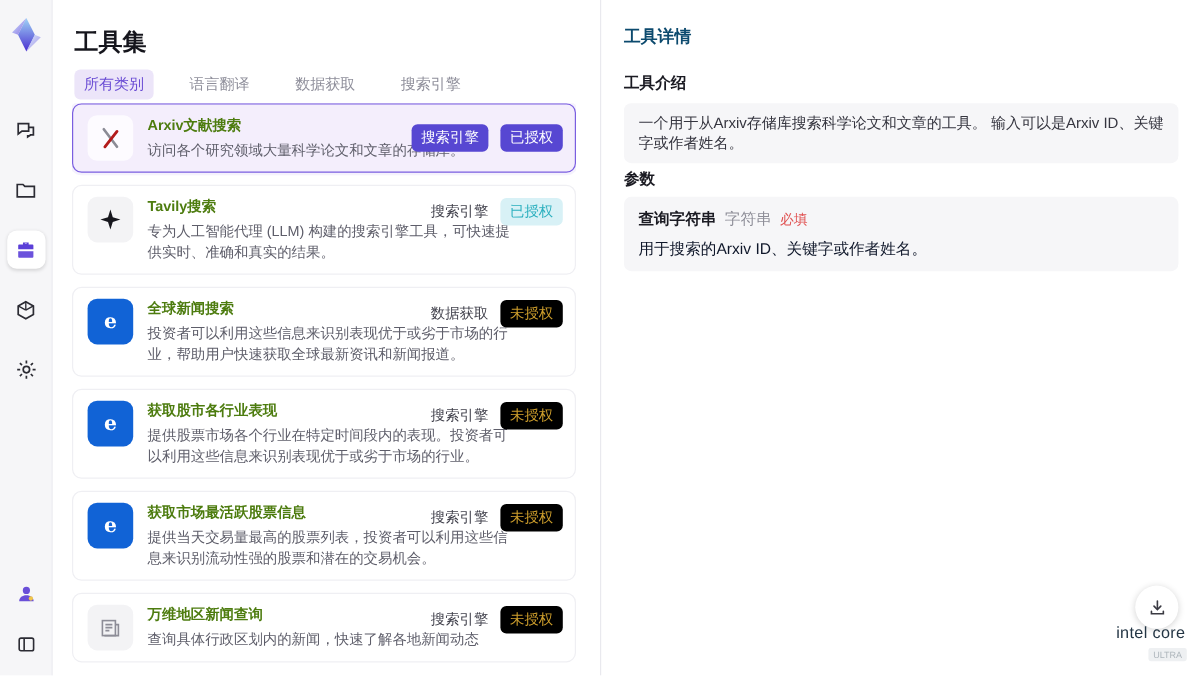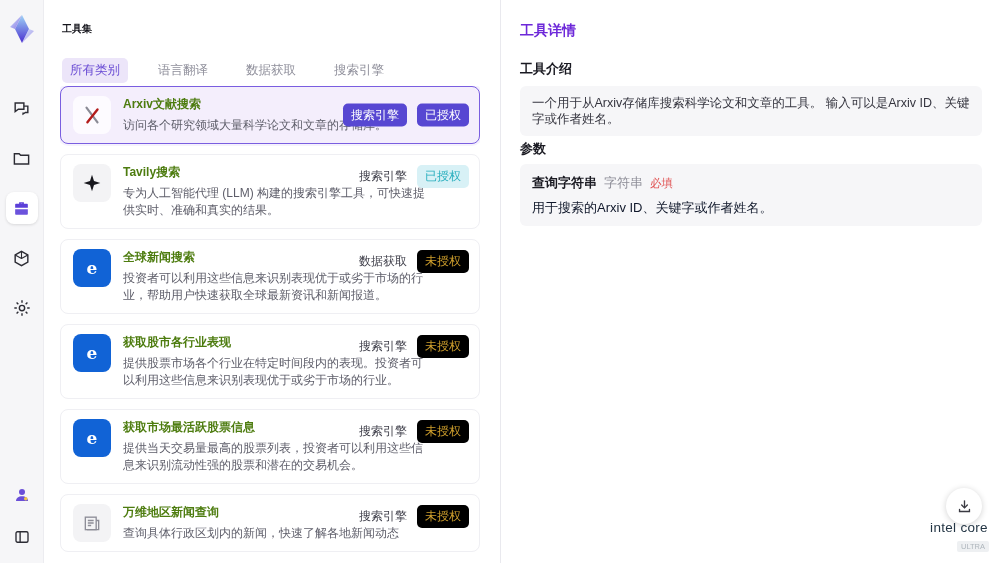--- a/index.html
+++ b/index.html
@@ -10,21 +10,21 @@
   
   .rail { position:absolute; left:0; top:0; width:44px; height:563px; background:#f6f6f8; border-right:1px solid #ececf0; display:flex; flex-direction:column; align-items:center; }
   .rail .logo { margin-top:14px; width:26px; height:30px; }
   .rail-icons { margin-top:48px; display:flex; flex-direction:column; align-items:center; gap:18px; }
   .rail-btn { width:32px; height:32px; display:flex; align-items:center; justify-content:center; border-radius:8px; cursor:pointer; color:#2c2c34; }
   .rail-btn.active { background:#ffffff; box-shadow:0 1px 3px rgba(0,0,0,.12); color:#5b3fd8; }
   .rail-bottom { margin-top:auto; margin-bottom:10px; display:flex; flex-direction:column; align-items:center; gap:10px; }
 
   
   .panel-left { position:absolute; left:44px; top:0; width:457px; height:563px; background:#ffffff; border-right:1px solid #e9e9ee; }
-  .panel-title { position:absolute; left:18px; top:22px; font-size:10px; font-weight:bold; color:#15151c; }
+  .panel-title { position:absolute; left:18px; top:22px; font-size:20px; font-weight:bold; color:#15151c; }
   .tabs { position:absolute; left:18px; top:58px; display:flex; align-items:center; gap:22px; }
   .tab { font-size:12.5px; color:#8f8f9b; padding:4px 8px; border-radius:5px; cursor:pointer; white-space:nowrap; }
   .tab.active { background:#ece5f9; color:#6a4cd4; }
 
   .tool-list { position:absolute; left:16px; top:86px; width:420px; height:477px; overflow:hidden; }
   .tool-card { position:relative; background:#ffffff; border:1px solid #efeff3; border-radius:8px; padding:9px 12px; margin-bottom:10px; display:flex; cursor:pointer; }
   .tool-card.selected { background:#f4eefc; border:1.5px solid #7a5ee0; box-shadow:0 0 0 2px rgba(122,94,224,.08); }
   .tool-icon { flex:0 0 38px; width:38px; height:38px; border-radius:8px; display:flex; align-items:center; justify-content:center; margin-right:12px; background:#fafafa; }
   .tool-card.selected .tool-icon { background:#fdfbff; }
   .tool-icon.blue { background:#1163d6; }
@@ -42,21 +42,21 @@
   .badge.teal { background:#d8f1f6; color:#2aafbe; }
   .badge.amber { background:#000000; color:#cf9f2c; }
 
   
   .scrollbar { position:absolute; left:484px; top:88px; width:8px; height:467px; }
   .scroll-thumb { position:absolute; left:1px; top:4px; width:6px; height:152px; border-radius:3px; background:#c6c6cc; cursor:pointer; }
   .scroll-arrow { position:absolute; left:1px; font-size:7px; color:#55555c; }
 
   
   .panel-right { position:absolute; left:502px; top:0; width:498px; height:563px; background:#ffffff; }
-  .detail-title { position:absolute; left:18px; top:22px; font-size:14px; font-weight:bold; color:#6d28d9; }
+  .detail-title { position:absolute; left:18px; top:22px; font-size:14px; font-weight:bold; color:#0c4a6e; }
   .section-h { font-size:13px; font-weight:bold; color:#1a1a22; }
   .intro-h { position:absolute; left:18px; top:60px; }
   .intro-box { position:absolute; left:18px; top:86px; width:462px; min-height:34px; background:#f6f6f8; border-radius:6px; padding:9px 12px; font-size:12.5px; color:#35353f; line-height:16px; }
   .param-h { position:absolute; left:18px; top:140px; }
   .param-box { position:absolute; left:18px; top:164px; width:462px; height:62px; background:#f6f6f8; border-radius:6px; padding:10px 12px; }
   .param-line1 { display:flex; align-items:baseline; gap:7px; margin-bottom:7px; }
   .param-name { font-size:13px; font-weight:bold; color:#1b1b23; }
   .param-type { font-size:13px; color:#8d8d97; }
   .param-required { font-size:11.5px; color:#e05151; }
   .param-desc { font-size:13px; color:#0f172a; }

